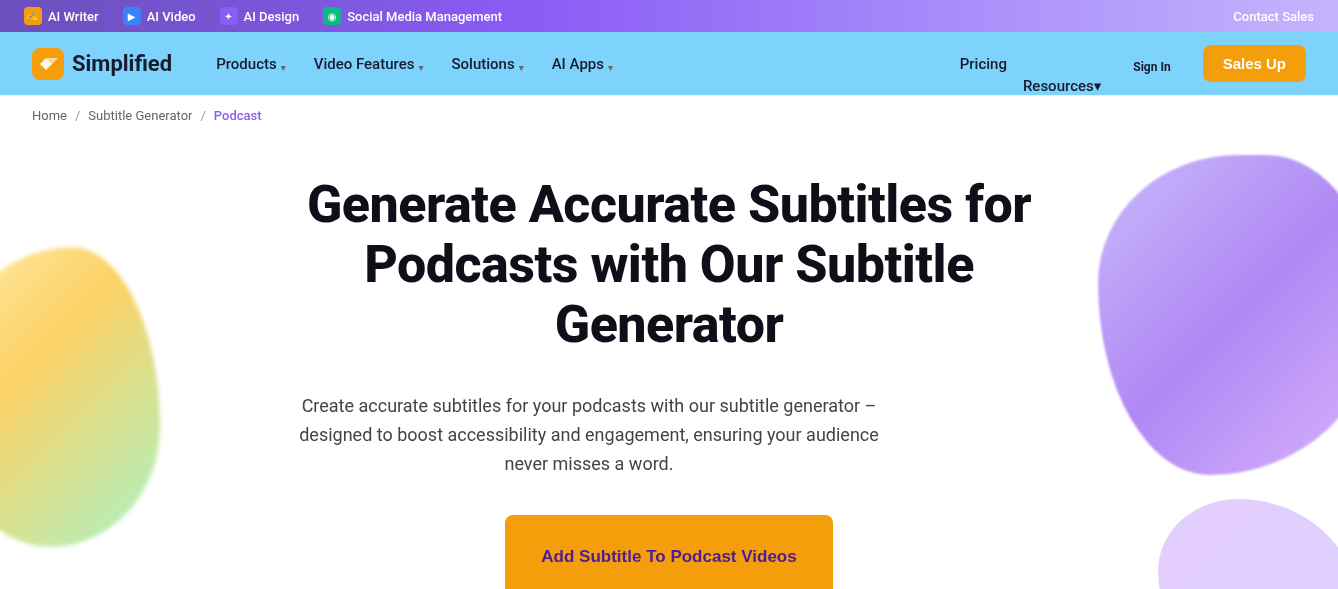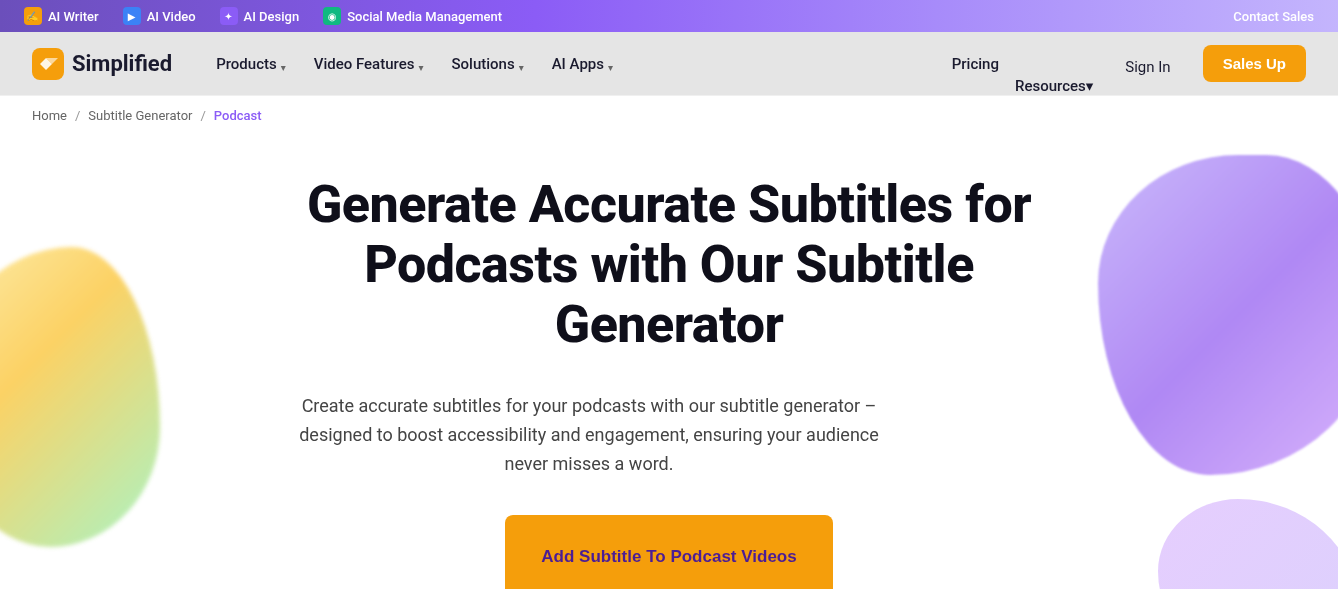--- a/index.html
+++ b/index.html
@@ -47,21 +47,21 @@
       font-weight: 500;
       cursor: pointer;
     }
 
     
     .navbar {
       display: flex;
       align-items: center;
       padding: 0 32px;
       height: 64px;
-      background: #e5e5e5;
+      background: #7dd3fc;
       border-bottom: 1px solid #f0f0f0;
       position: relative;
       z-index: 10;
     }
     .logo {
       display: flex;
       align-items: center;
       gap: 8px;
       margin-right: 32px;
       text-decoration: none;
@@ -110,22 +110,22 @@
       display: flex;
       align-items: center;
       gap: 0;
       font-size: 15px;
       font-weight: 500;
       color: #1a1a2e;
       cursor: pointer;
       margin-top: 44px;
     }
     .sign-in-btn {
-      font-size: 15px;
-      font-weight: 400;
+      font-size: 12px;
+      font-weight: 700;
       color: #1a1a2e;
       cursor: pointer;
       padding: 8px 16px;
       margin-top: 6px;
     }
     .sign-up-btn {
       background: #f59e0b;
       color: #fff;
       font-size: 15px;
       font-weight: 600;

